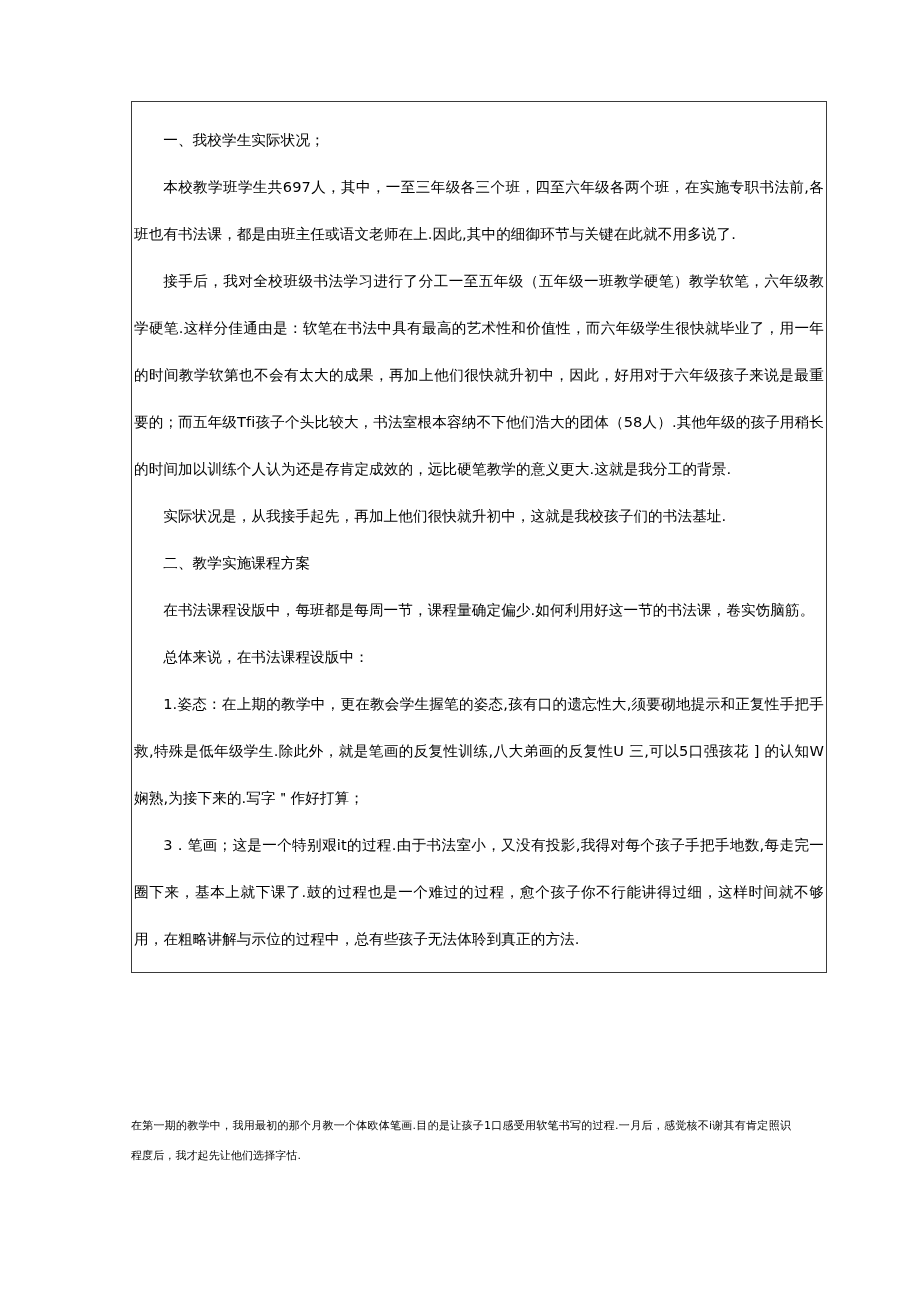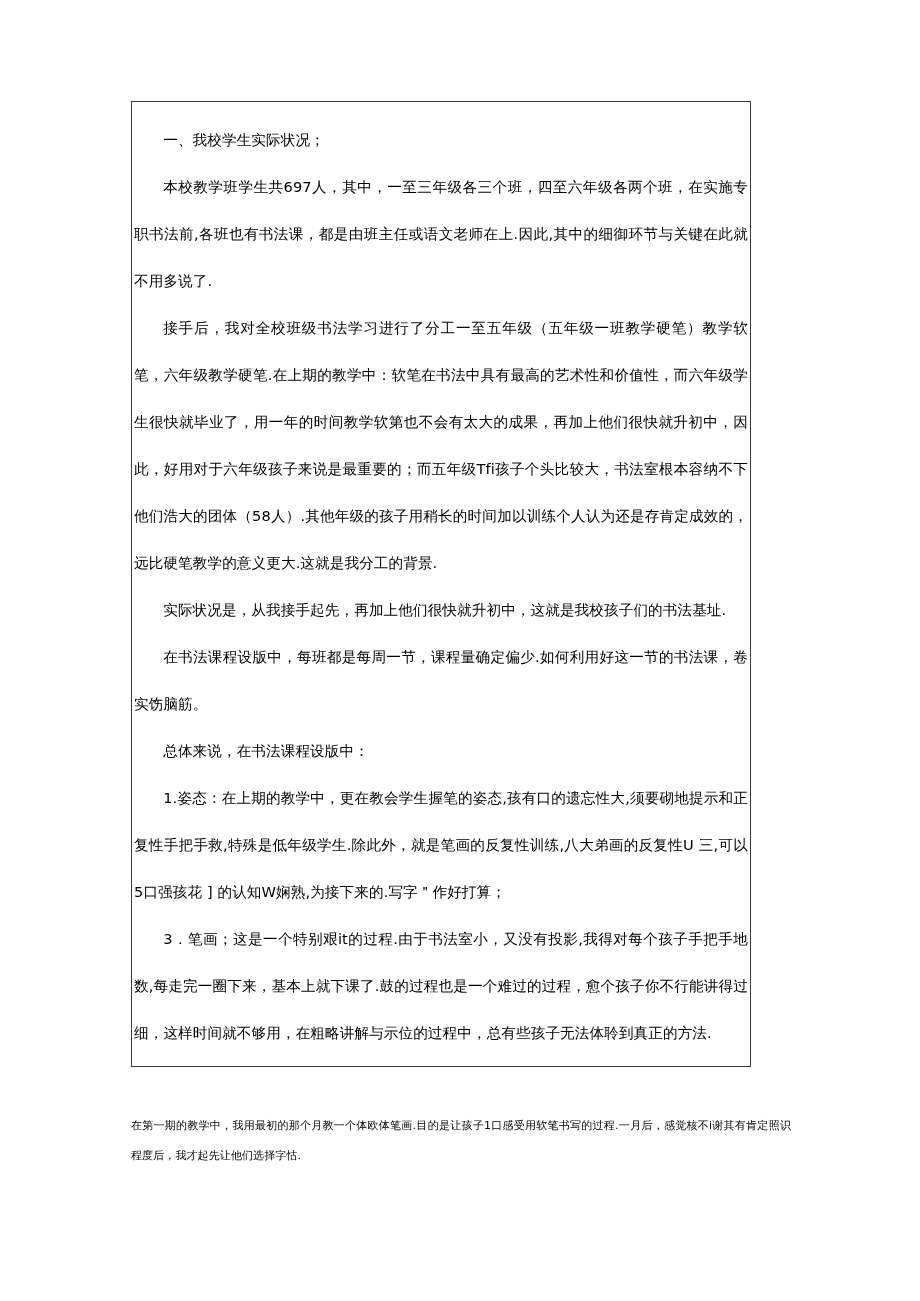--- a/index.html
+++ b/index.html
@@ -23,21 +23,21 @@
     width: 920px;
     height: 1301px;
     background: #ffffff;
   }
 
   
   #doc-table {
     position: absolute;
     left: 131px;
     top: 101px;
-    width: 620px;              
+    width: 696px;              
     box-sizing: border-box;
     border: 1px solid #3a3a3a;
     background: #ffffff;
   }
 
   #doc-cell {
     padding: 14px 0px 10px 0px;
   }
 
   
@@ -73,24 +73,25 @@
 
 <div id="page">
 
   <div id="doc-table">
     <div id="doc-cell">
 
       <p class="para">一、我校学生实际状况；</p>
 
       <p class="para">本校教学班学生共697人，其中，一至三年级各三个班，四至六年级各两个班，在实施专职书法前,各班也有书法课，都是由班主任或语文老师在上.因此,其中的细御环节与关键在此就不用多说了.</p>
 
-      <p class="para">接手后，我对全校班级书法学习进行了分工一至五年级（五年级一班教学硬笔）教学软笔，六年级教学硬笔.在上期的教学中：软笔在书法中具有最高的艺术性和价值性，而六年级学生很快就毕业了，用一年的时间教学软第也不会有太大的成果，再加上他们很快就升初中，因此，好用对于六年级孩子来说是最重要的；而五年级Tfi孩子个头比较大，书法室根本容纳不下他们浩大的团体（58人）.其他年级的孩子用稍长的时间加以训练个人认为还是存肯定成效的，远比硬笔教学的意义更大.这就是我分工的背景.</p>
+      <p class="para">接手后，我对全校班级书法学习进行了分工一至五年级（五年级一班教学硬笔）教学软笔，六年级教学硬笔.这样分佳通由是：软笔在书法中具有最高的艺术性和价值性，而六年级学生很快就毕业了，用一年的时间教学软第也不会有太大的成果，再加上他们很快就升初中，因此，好用对于六年级孩子来说是最重要的；而五年级Tfi孩子个头比较大，书法室根本容纳不下他们浩大的团体（58人）.其他年级的孩子用稍长的时间加以训练个人认为还是存肯定成效的，远比硬笔教学的意义更大.这就是我分工的背景.</p>
 
       <p class="para">实际状况是，从我接手起先，再加上他们很快就升初中，这就是我校孩子们的书法基址.</p>
 
+      <p class="para">二、教学实施课程方案</p>
 
       <p class="para">在书法课程设版中，每班都是每周一节，课程量确定偏少.如何利用好这一节的书法课，卷实饬脑筋。</p>
 
       <p class="para">总体来说，在书法课程设版中：</p>
 
       <p class="para">1.姿态：在上期的教学中，更在教会学生握笔的姿态,孩有口的遗忘性大,须要砌地提示和正复性手把手救,特殊是低年级学生.除此外，就是笔画的反复性训练,八大弟画的反复性U 三,可以5口强孩花 ] 的认知W娴熟,为接下来的.写字＂作好打算；</p>
 
       <p class="para">3．笔画；这是一个特别艰it的过程.由于书法室小，又没有投影,我得对每个孩子手把手地数,每走完一圈下来，基本上就下课了.鼓的过程也是一个难过的过程，愈个孩子你不行能讲得过细，这样时间就不够用，在粗略讲解与示位的过程中，总有些孩子无法体聆到真正的方法.</p>
 
     </div>

